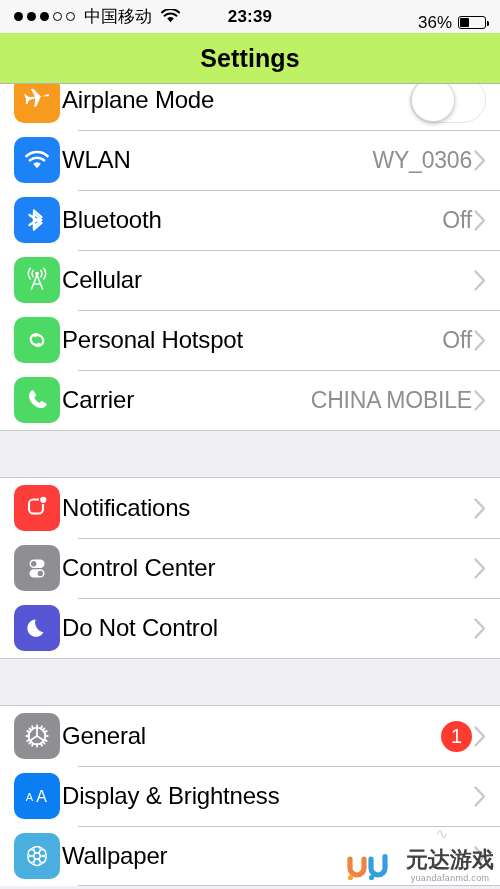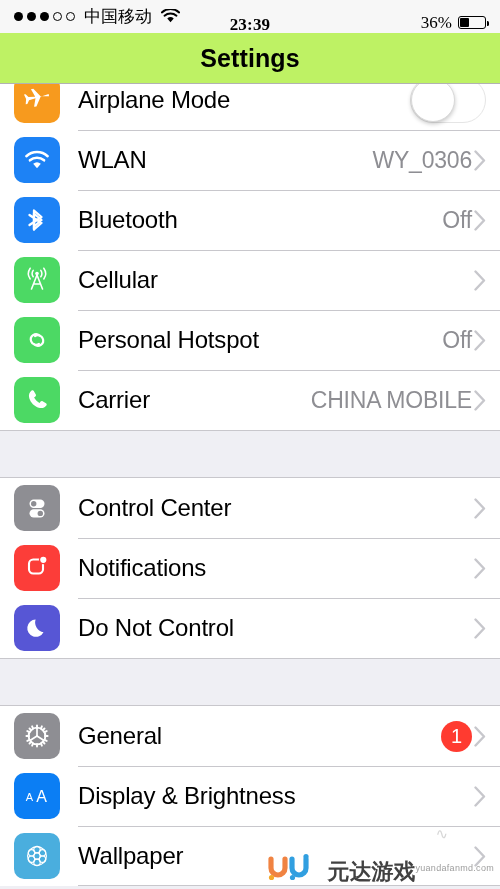--- a/index.html
+++ b/index.html
@@ -14,31 +14,30 @@
 
   
   .statusbar {
     position: relative;
     height: 33px;
     background: #f7f7f7;
     display: flex; align-items: center;
     padding: 16px 14px;
     font-size: 17px;
     color: #000;
-    font-family: Liberation Serif, serif;
   }
   .sb-left { display: flex; align-items: center; gap: 9px; flex: 0 0 auto; }
   .dots { display: flex; align-items: center; gap: 4px; }
   .dot { width: 9px; height: 9px; border-radius: 50%; }
   .dot.filled { background: #000; }
   .dot.hollow { background: transparent; border: 1.3px solid #000; }
   .carrier-name { font-size: 17px; letter-spacing: 0px; }
   .wifi-glyph { display: inline-block; width: 19px; height: 15px; }
   .sb-center {
-    position: absolute; left: 0; right: 0; top: 8px; height: 33px;
+    position: absolute; left: 0; right: 0; top: 0; height: 33px;
     display: flex; align-items: center; justify-content: center;
     font-size: 17px; font-weight: bold; letter-spacing: 0.2px;
     pointer-events: none;
   }
   .sb-right { margin-left: auto; display: flex; align-items: center; gap: 6px; z-index: 2; margin-top: 12px; }
   .batt-pct { font-size: 17px; }
   .batt { position: relative; width: 28px; height: 13px; border: 1.4px solid #000; border-radius: 3px; }
   .batt-fill { position: absolute; left: 1px; top: 1px; bottom: 1px; background: #000; border-radius: 1px; }
   .batt-nub { position: absolute; right: -4px; top: 3.5px; width: 2.5px; height: 5px; background: #000; border-radius: 0 1.5px 1.5px 0; }
 
@@ -74,21 +73,21 @@
     content: ""; position: absolute; left: 78px; right: 0; bottom: 0;
     height: 1px; background: #c8c7cc;
   }
   .icon {
     width: 46px; height: 46px; border-radius: 10px;
     flex: 0 0 46px;
     display: flex; align-items: center; justify-content: center;
     overflow: hidden;
   }
   .label {
-    margin-left: 18px;
+    margin-left: 2px;
     font-size: 24px; color: #000;
     letter-spacing: -0.2px;
     white-space: nowrap;
   }
   .right { margin-left: auto; display: flex; align-items: center; gap: 2px; }
   .value { font-size: 23px; color: #8e8e93; letter-spacing: -0.2px; white-space: nowrap; }
   .badge {
     min-width: 31px; height: 31px; padding: 0 7px;
     border-radius: 16px; background: #ff3b30; color: #fff;
     font-size: 20px; font-weight: normal;
@@ -110,21 +109,21 @@
     box-shadow: 0 2px 4px rgba(0,0,0,0.22);
   }
 
   
   .watermark {
     position: absolute; right: 6px; bottom: 6px;
     display: flex; align-items: flex-end; gap: 6px;
     opacity: 0.97;
   }
   .wm-logo { display: flex; align-items: center; }
-  .wm-text { display: flex; flex-direction: row; align-items: flex-start; line-height: 1; }
+  .wm-text { display: flex; flex-direction: column; align-items: center; line-height: 1; }
   .wm-cn { font-size: 22px; font-weight: bold; color: #3b3b3b; letter-spacing: 0px; }
   .wm-en { font-size: 9px; color: #9a9a9a; margin-top: 3px; letter-spacing: 0.3px; }
   .wm-squiggle { position: absolute; right: 52px; bottom: 46px; color: #d7d7d7; font-size: 15px; }
 </style>
 </head>
 <body>
 
 <div id="screen">
 
   <div class="statusbar">
@@ -270,49 +269,49 @@
           </span>
         </span>
       </div>
     </div>
 
     <div class="gap"></div>
 
     <div class="group">
 
       <div class="row">
+        <span class="icon" style="background:#fc3d39">
+          <rect x="0" y="0" width="0" height="0">
+          <svg viewBox="0 0 30 30" width="30" height="30">
+            <rect x="7" y="8.5" width="14" height="14" rx="4.2" stroke="#fff" stroke-width="2.1" fill="none"></rect>
+            <circle cx="21.3" cy="8.8" r="4.4" fill="#fc3d39"></circle>
+            <circle cx="21.3" cy="8.8" r="3.1" fill="#fff"></circle>
+          </svg>
+        </rect>
+          </span>
+        <span class="label">Notifications</span>
+        <span class="right">
+          <span class="chev">
+            <svg viewBox="0 0 12 21" width="12" height="21">
+                <path d="M1.5 1.5 L10 10.5 L1.5 19.5" stroke="#c7c7cc" stroke-width="2.4" fill="none" stroke-linecap="round" stroke-linejoin="round"></path>
+              </svg>
+          </span>
+        </span>
+      </div>
+
+      <div class="row">
         <span class="icon" style="background:#8e8e93">
           <svg viewBox="0 0 30 30" width="30" height="30">
             <rect x="7.5" y="6.5" width="15" height="8.4" rx="4.2" fill="#fff"></rect>
             <circle cx="11.7" cy="10.7" r="2.7" fill="#8e8e93"></circle>
             <rect x="7.5" y="16.2" width="15" height="8.4" rx="4.2" fill="#fff"></rect>
             <circle cx="18.3" cy="20.4" r="2.7" fill="#8e8e93"></circle>
           </svg>
         </span>
         <span class="label">Control Center</span>
-        <span class="right">
-          <span class="chev">
-            <svg viewBox="0 0 12 21" width="12" height="21">
-                <path d="M1.5 1.5 L10 10.5 L1.5 19.5" stroke="#c7c7cc" stroke-width="2.4" fill="none" stroke-linecap="round" stroke-linejoin="round"></path>
-              </svg>
-          </span>
-        </span>
-      </div>
-
-      <div class="row">
-        <span class="icon" style="background:#fc3d39">
-          <rect x="0" y="0" width="0" height="0">
-          <svg viewBox="0 0 30 30" width="30" height="30">
-            <rect x="7" y="8.5" width="14" height="14" rx="4.2" stroke="#fff" stroke-width="2.1" fill="none"></rect>
-            <circle cx="21.3" cy="8.8" r="4.4" fill="#fc3d39"></circle>
-            <circle cx="21.3" cy="8.8" r="3.1" fill="#fff"></circle>
-          </svg>
-        </rect>
-          </span>
-        <span class="label">Notifications</span>
         <span class="right">
           <span class="chev">
             <svg viewBox="0 0 12 21" width="12" height="21">
                 <path d="M1.5 1.5 L10 10.5 L1.5 19.5" stroke="#c7c7cc" stroke-width="2.4" fill="none" stroke-linecap="round" stroke-linejoin="round"></path>
               </svg>
           </span>
         </span>
       </div>
 
       <div class="row">

